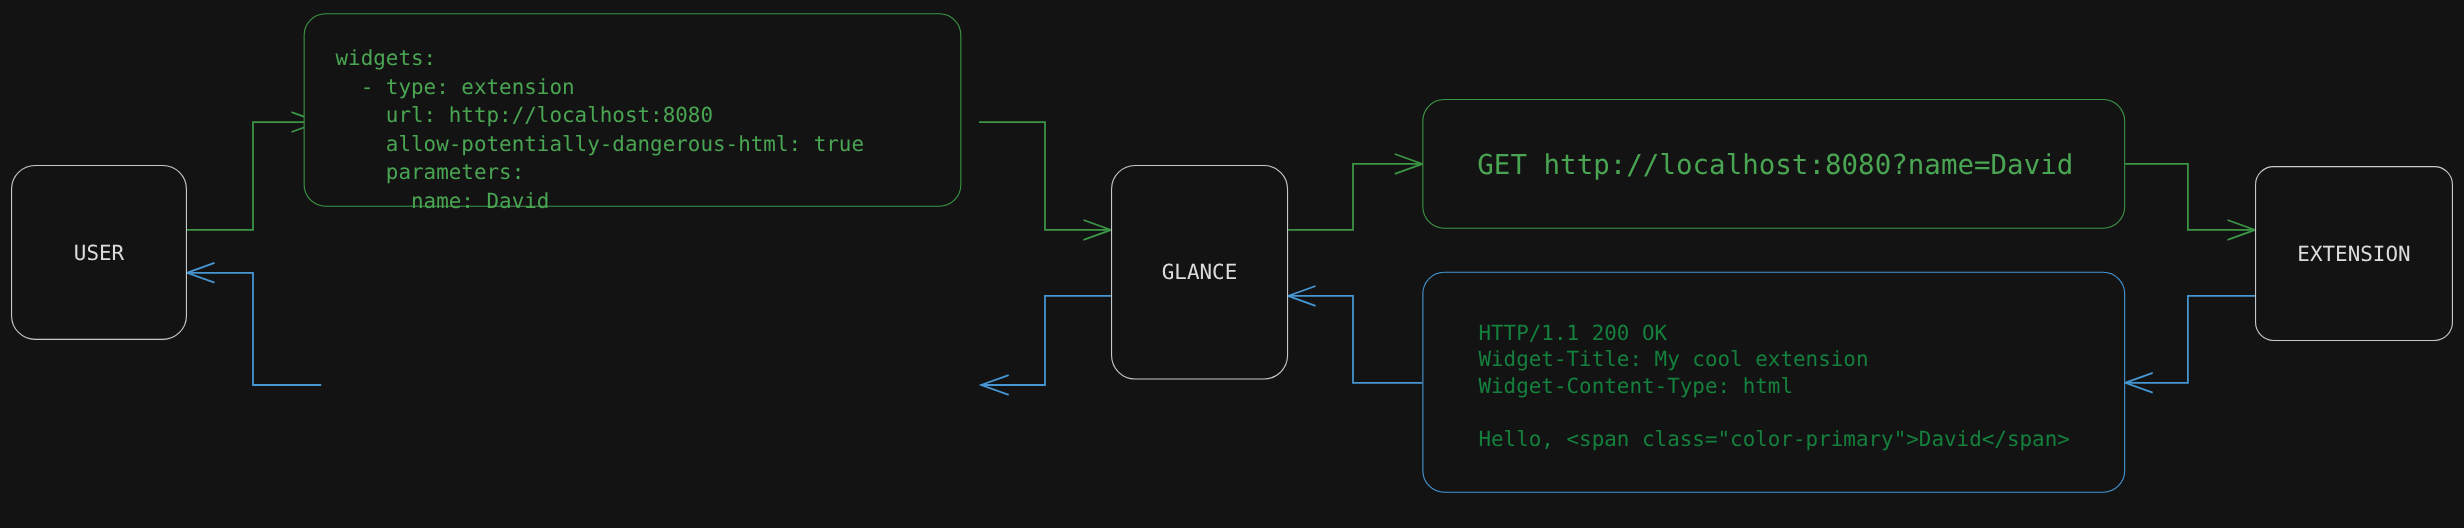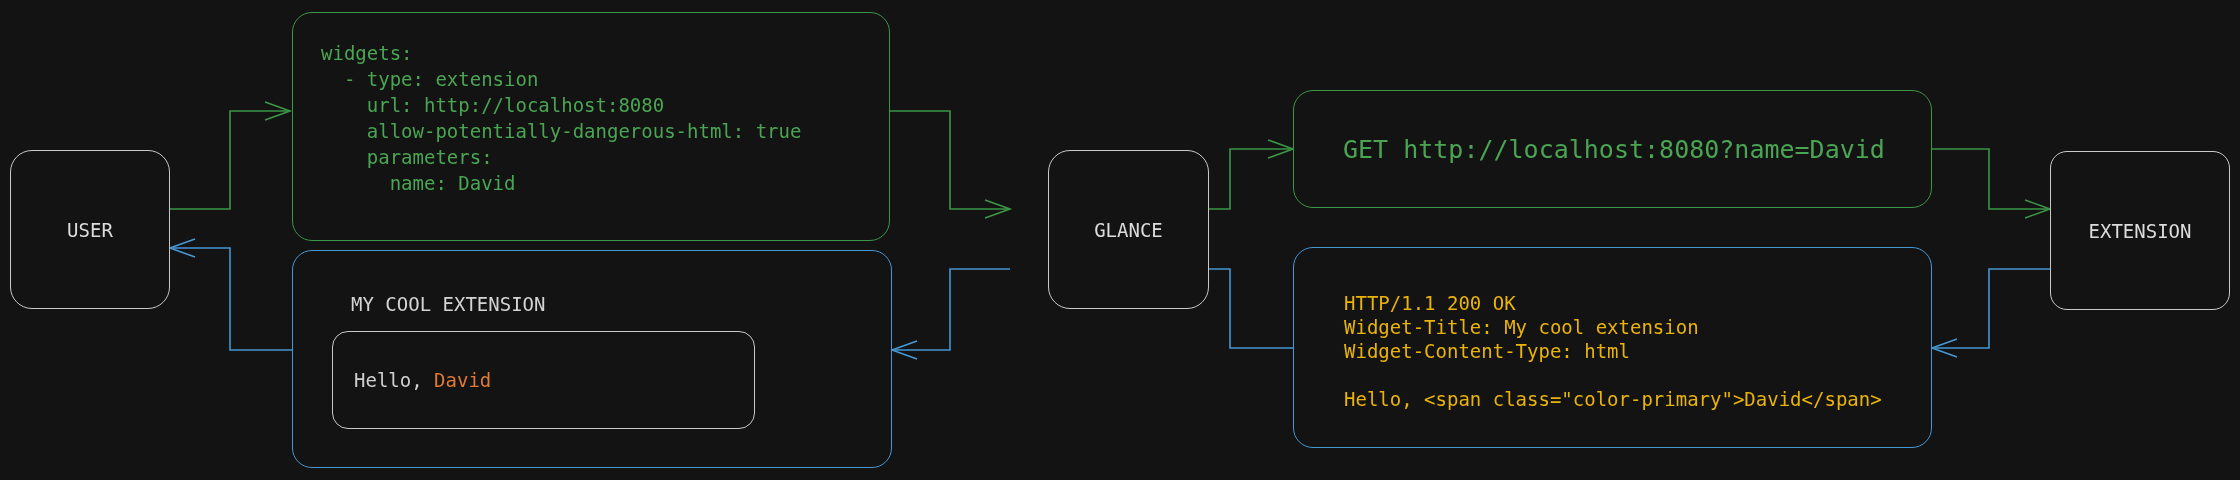--- a/index.html
+++ b/index.html
@@ -39,43 +39,43 @@
     border-radius: 22px;
     box-sizing: border-box;
     display: flex;
     align-items: center;
     justify-content: center;
     color: #dcdcdc;
     font-size: 19px;
     background: #131313;
   }
   #node-user      { left: 10px;   top: 150px; width: 160px; height: 159px; }
-  #node-glance    { left: 1010px; top: 150px; width: 161px; height: 159px; margin-left: 38px; }
+  #node-glance    { left: 1010px; top: 150px; width: 161px; height: 195px; }
   #node-extension { left: 2050px; top: 151px; width: 180px; height: 159px; border-radius: 17px; }
 
   .msg-box {
     position: absolute;
     z-index: 2;
     box-sizing: border-box;
     border-radius: 20px;
     background: #131313;
   }
   .msg-box.green { border: 1.6px solid #3b9646; }
   .msg-box.blue  { border: 1.6px solid #4697d4; }
 
   .msg-box pre {
     margin: 0;
     position: absolute;
     font-family: "DejaVu Sans Mono", "Liberation Mono", monospace;
     font-size: 19px;
   }
   .green-text { color: #4aa553; }
-  .blue-text  { color: #eab308; }
+  .blue-text  { color: #15803d; }
 
-  #box-config   { left: 292px;  top: 12px;  width: 598px; height: 229px; }
+  #box-config   { left: 276px;  top: 12px;  width: 598px; height: 176px; }
   #box-config pre  { left: 28px; top: 27px; line-height: 26px; }
 
   #box-request  { left: 1293px; top: 90px;  width: 639px; height: 118px;
                   display: flex; align-items: center; }
   #box-request .req-line {
     font-size: 25px; padding-left: 49px; color: #4aa553;
   }
 
   #box-response { left: 1293px; top: 247px; width: 639px; height: 201px; }
   #box-response pre { left: 50px; top: 43px; line-height: 24px; }
@@ -159,20 +159,14 @@
   </div>
 
   <div class="msg-box blue" id="box-response">
     <pre class="blue-text">HTTP/1.1 200 OK
 Widget-Title: My cool extension
 Widget-Content-Type: html
 
 Hello, &lt;span class="color-primary"&gt;David&lt;/span&gt;</pre>
   </div>
 
-  <div class="msg-box blue" id="box-widget">
-    <div class="widget-title">MY COOL EXTENSION</div>
-    <div class="widget-inner">
-      <span>Hello, </span><span class="orange">David</span>
-    </div>
-  </div>
 
 </div>
 
 </body></html>

